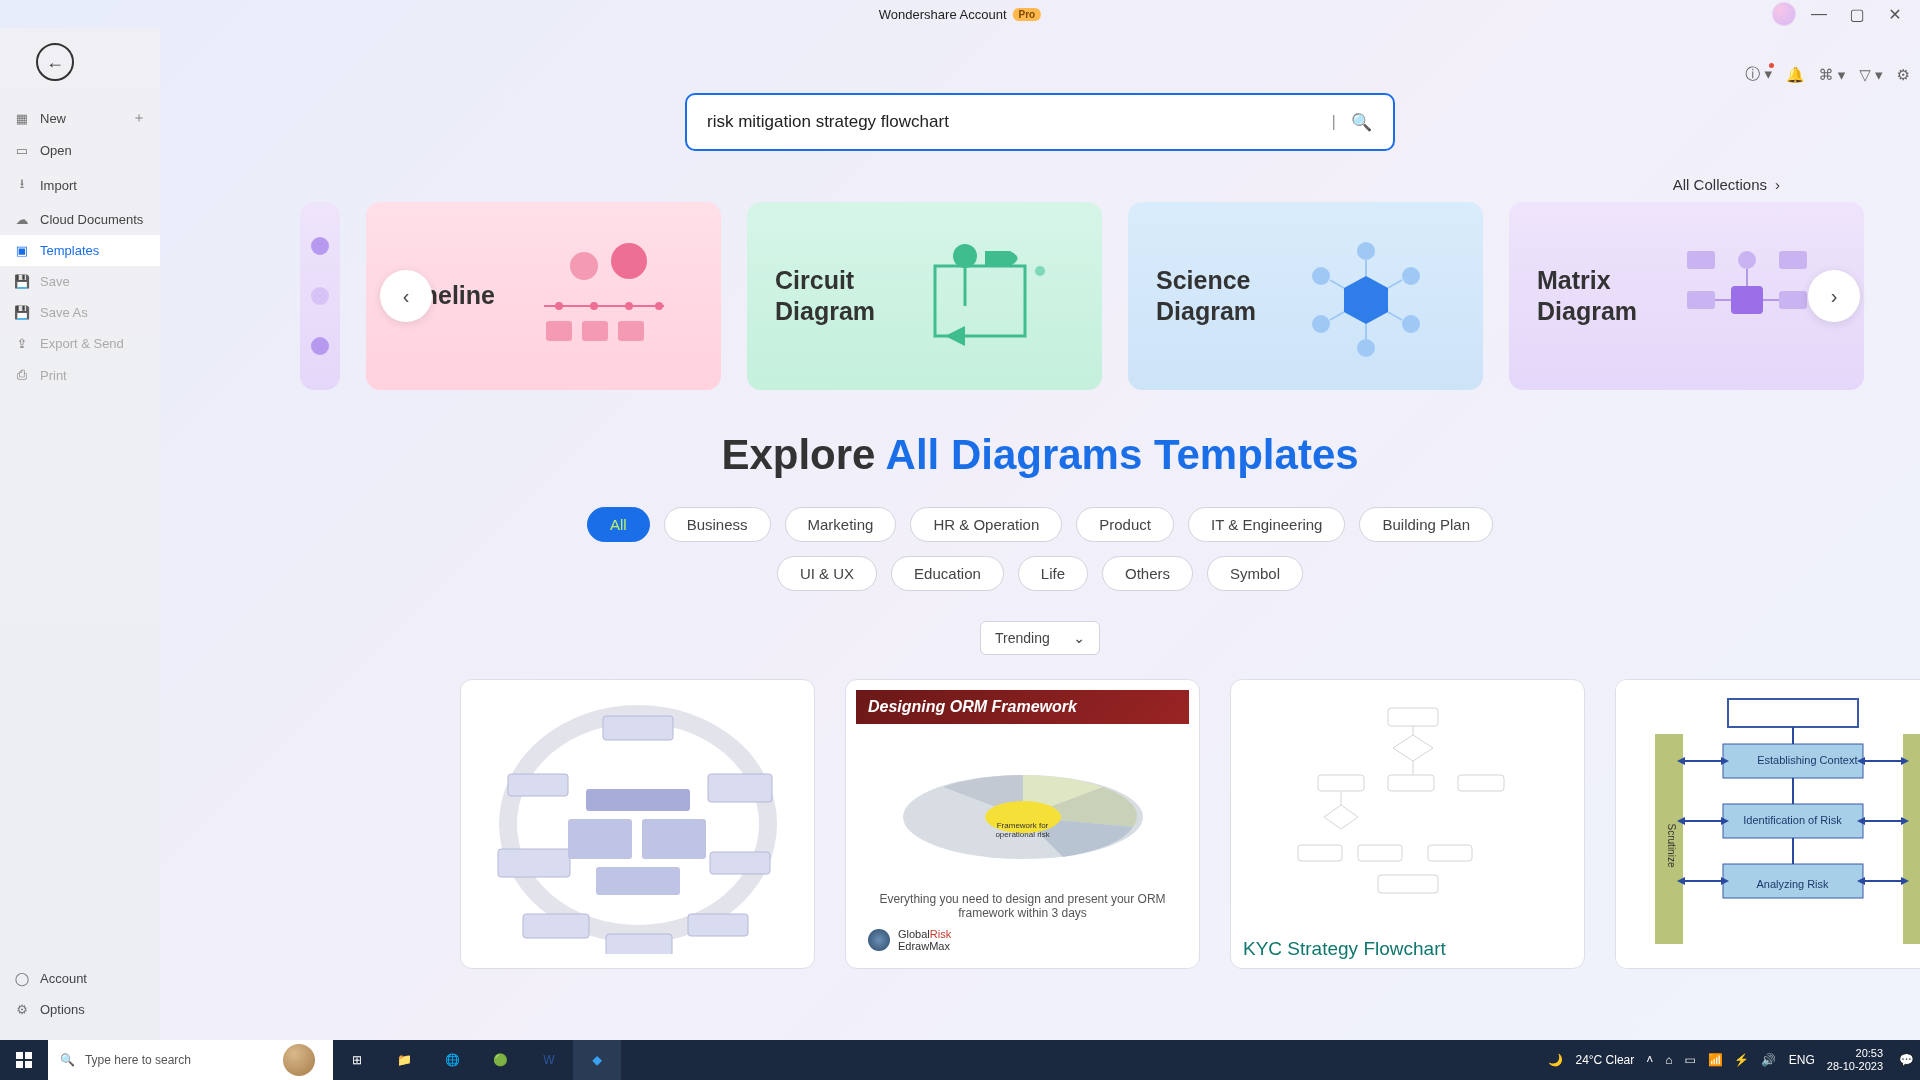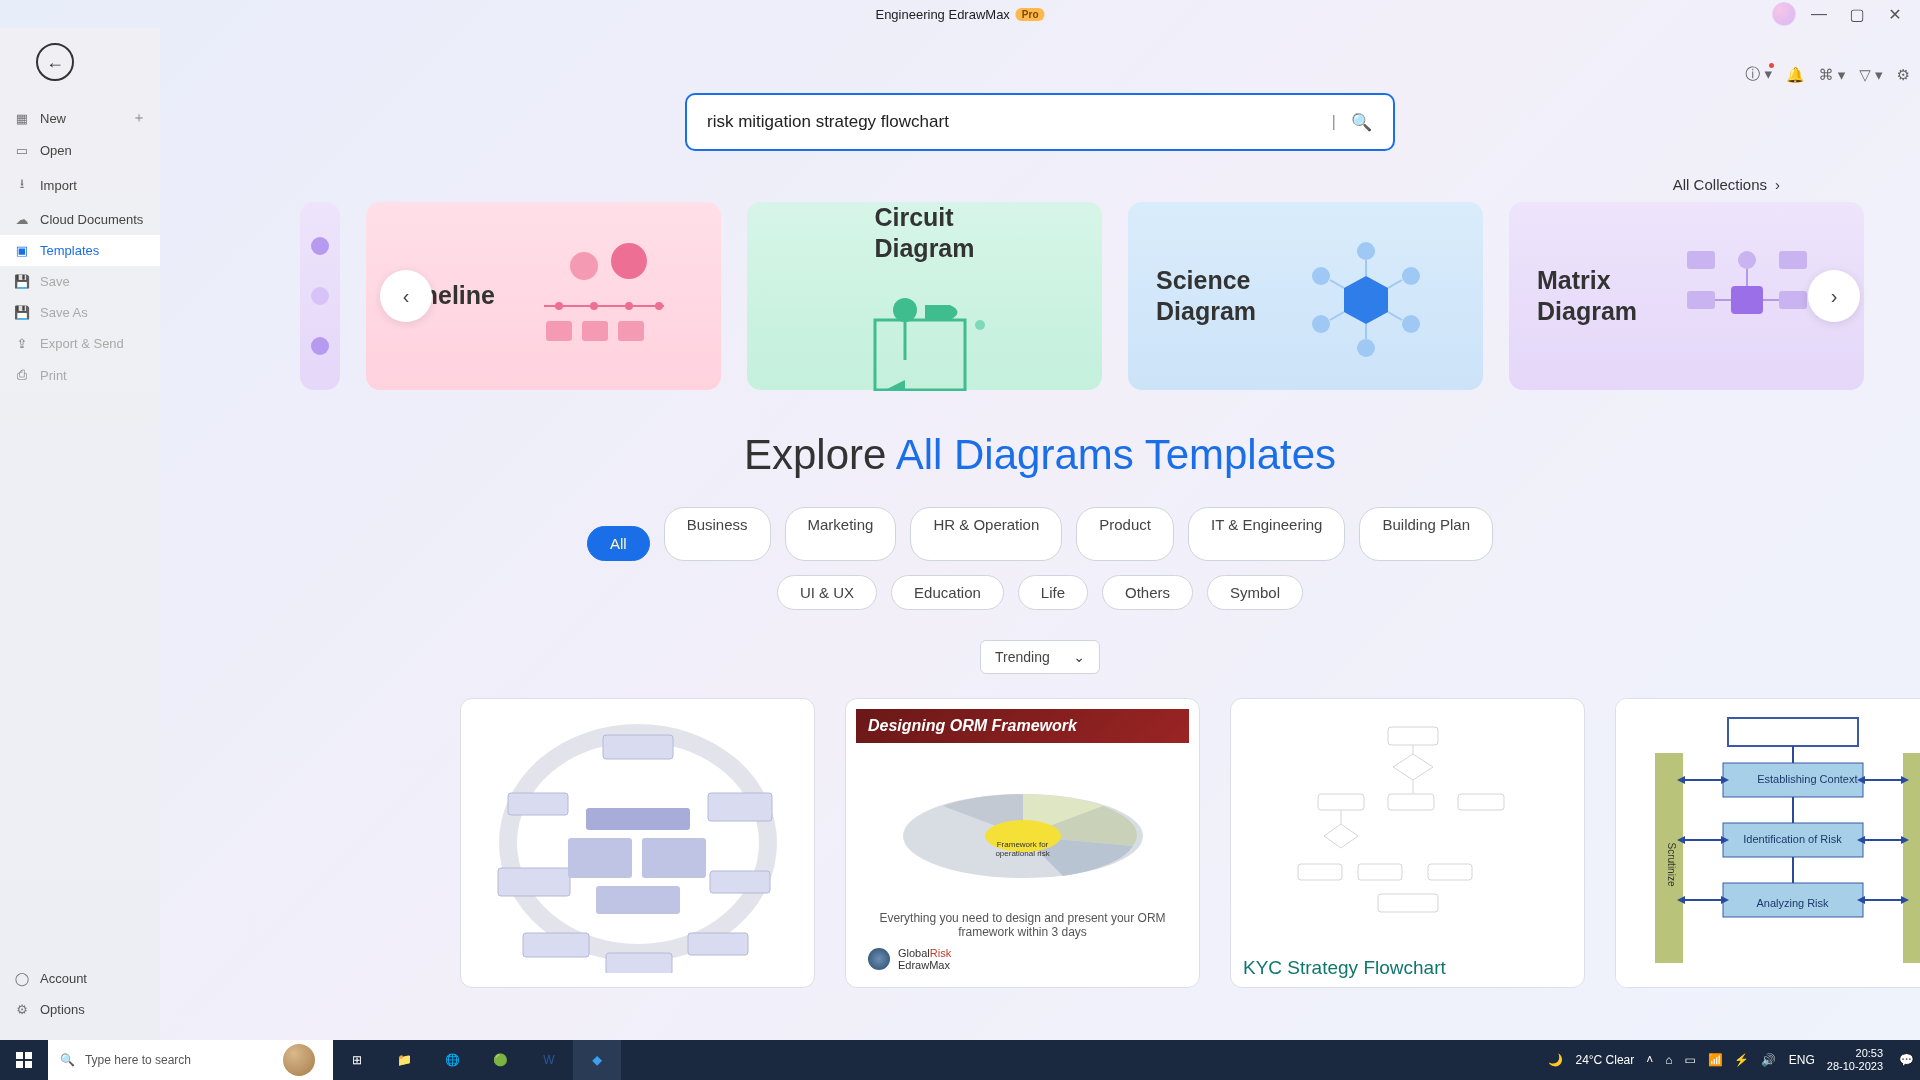--- a/index.html
+++ b/index.html
@@ -30,30 +30,30 @@
 .search-text{flex:1;}
 .cursor{color:#999;font-weight:300;margin:0 16px;}
 .all-collections{display:flex;justify-content:flex-end;padding:0 140px 8px 0;font-size:15px;color:#333;align-items:center;gap:8px;}
 .carousel { position:relative; height:190px; display:flex; align-items:center; gap:26px; padding:0 140px; margin-bottom:20px; overflow:hidden;}
 .nav-btn{position:absolute;width:52px;height:52px;border-radius:50%;background:#fff;box-shadow:0 2px 10px rgba(0,0,0,.1);display:flex;align-items:center;justify-content:center;font-size:20px;color:#444;z-index:5;}
 .nav-left{left:220px;} .nav-right{right:60px;}
 .card{flex:0 0 355px;height:188px;border-radius:14px;display:flex;align-items:center;padding:0 28px;gap:20px;}
 .card-partial-l{flex:0 0 40px;height:188px;border-radius:14px;background:linear-gradient(180deg,#eee4fb,#e4d7f9);display:flex;flex-direction:column;align-items:center;justify-content:center;gap:20px;}
 .card-title{font-size:25px;font-weight:700;color:#333;line-height:1.25;}
 .card.pink{background:linear-gradient(180deg,#ffdfe8,#ffd2de);}
-.card.green{background:linear-gradient(180deg,#d6f5e8,#c4f0dc);flex-direction:column;}
+.card.green{background:linear-gradient(180deg,#d6f5e8,#c4f0dc);}
 .card.blue{background:linear-gradient(180deg,#d9ecfb,#cce3f8);}
 .card.purple{background:linear-gradient(180deg,#eee4fb,#e4d7f9);}
 .card-art{flex:1;display:flex;align-items:center;justify-content:center;}
-.explore-title{text-align:center;font-size:42px;font-weight:400;color:#333;margin:20px 0 28px;}
+.explore-title{text-align:center;font-size:42px;font-weight:700;color:#333;margin:20px 0 28px;}
 .explore-title .blue{color:#1a6fe8;}
 .chips{display:flex;flex-wrap:wrap;justify-content:center;gap:14px;padding:0 300px;margin-bottom:14px;}
 .chips2{margin-bottom:30px;}
 .chip{padding:8px 22px;border-radius:20px;border:1px solid #d0d4dc;background:#fff;font-size:15px;color:#444;}
-.chip.active{background:#1a6fe8;border-color:#1a6fe8;color:#fef9c3;margin-top:19px;}
+.chip.active{background:#1a6fe8;border-color:#1a6fe8;color:#bef264;}
 .sort-row{display:flex;justify-content:center;padding:0 140px 24px;}
 .sort-dd{border:1px solid #d0d4dc;background:#fff;border-radius:6px;padding:8px 14px;font-size:14px;color:#444;display:flex;align-items:center;gap:14px;width:120px;justify-content:space-between;}
 .grid{display:flex;gap:30px;padding:0 300px;}
 .tpl{flex:0 0 355px;height:290px;border:1px solid #dcdfe6;border-radius:12px;background:#fff;overflow:hidden;display:flex;flex-direction:column;}
 .tpl-img{flex:1;display:flex;align-items:center;justify-content:center;color:#999;font-size:12px;padding:10px;position:relative;}
 .tpl-label{font-size:19px;color:#0f766e;padding:8px 12px;}
 .taskbar{height:40px;background:#1a2940;display:flex;align-items:center;color:#fff;font-size:12px;}
 .tb-start{width:48px;height:40px;display:flex;align-items:center;justify-content:center;background:#1a2940;}
 .tb-search{width:285px;height:40px;background:#fff;color:#555;display:flex;align-items:center;padding:0 12px;gap:10px;}
 .tb-ico{width:48px;height:40px;display:flex;align-items:center;justify-content:center;}
@@ -65,21 +65,21 @@
 .tl-art svg,.cd-art svg,.sc-art svg,.mx-art svg{width:140px;height:130px;}
 .pl-dot{width:18px;height:18px;border-radius:50%;background:#b799f0;margin:6px;}
 </style>
 </head>
 <body>
 
 <div class="app">
   <div class="titlebar">
     <div></div>
     <div class="titlebar-center">
-      <span>Engineering EdrawMax</span>
+      <span>Wondershare Account</span>
       <span class="pro-badge">Pro</span>
     </div>
     <div class="titlebar-right">
       <div class="avatar-sm"></div>
       <div class="winbtn">—</div>
       <div class="winbtn">▢</div>
       <div class="winbtn">✕</div>
     </div>
   </div>
 

